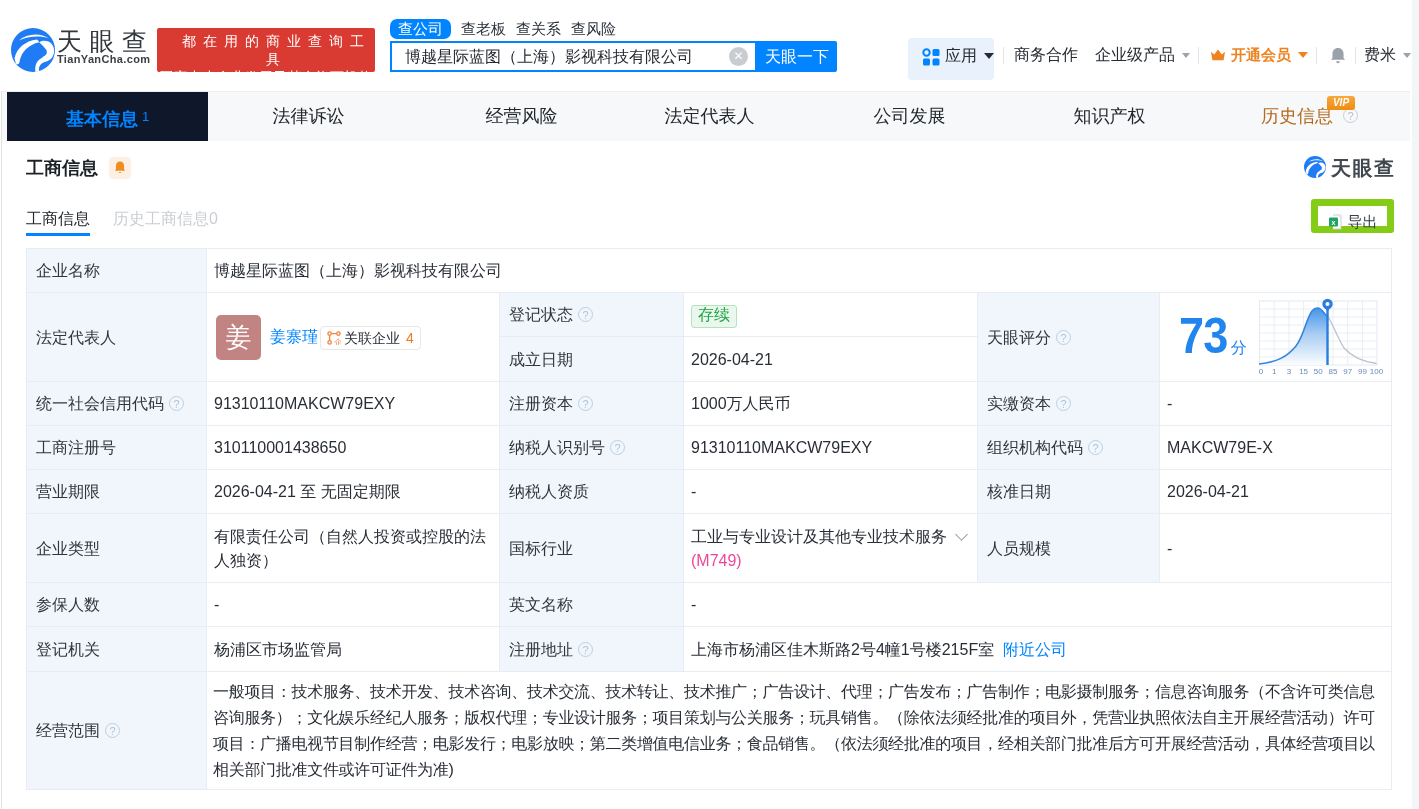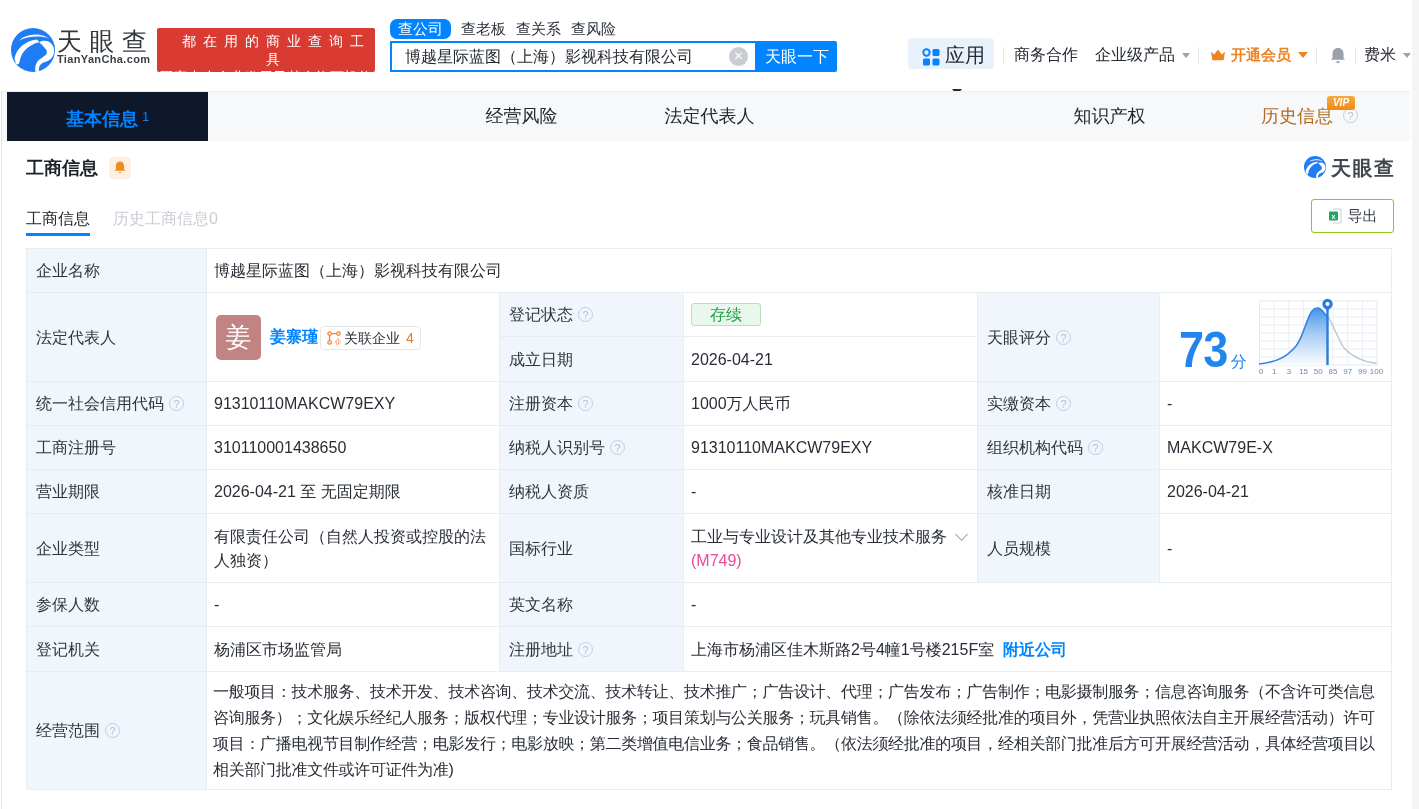--- a/index.html
+++ b/index.html
@@ -22,22 +22,22 @@
 #stabs span { display:inline-block; vertical-align:top; height:20px; line-height:20px;border-radius:7px; }
 #stabs span.act { background:#0084ff; color:#fff; padding:0 8px; }
 #stabs span.o { margin-left:10px; }
 #sinput { left:390px; top:41px; width:367px; height:31px; border:2px solid #0084ff; background:#fff;
   font-size:16px; color:#252a31; line-height:27px; padding-left:13px; }
 #sclear { left:729px; top:47px; width:19px; height:19px; border-radius:50%; background:#c9ccd1; color:#fff;
   font-size:12px; text-align:center; line-height:19px; }
 #sbtn { left:757px; top:41px; width:80px; height:31px; background:#0084ff; color:#fff; font-size:16px;
   text-align:center; line-height:31px; border-radius:0 2px 2px 0; }
 
-.appbtn { left:908px; top:38px; width:86px; height:31px; background:#e9f1fc; border-radius:4px;
-  font-size:20px; color:#272c33; line-height:35px; padding-left:37px; }
+.appbtn { left:908px; top:38px; width:86px; height:42px; background:#e9f1fc; border-radius:4px;
+  font-size:16px; color:#272c33; line-height:35px; padding-left:37px; }
 .appbtn svg { position:absolute; left:14px; top:10px; }
 .caret { display:inline-block; width:0; height:0; border-left:5px solid transparent;
   border-right:5px solid transparent; border-top:6px solid #272c33; margin-left:7px; vertical-align:2px; }
 .caret.grey { border-top-color:#9ca3ad; border-left-width:4px; border-right-width:4px; border-top-width:5px; }
 .caret.org { border-top-color:#ee8322; }
 .hsep { position:absolute; top:47px; width:1px; height:17px; background:#e3e5e8; }
 .hitem { position:absolute; top:45px; font-size:16px; color:#272c33; }
 #vip-item { color:#ee8322; font-weight:700; font-size:15px; }
 
 
@@ -51,43 +51,43 @@
 
 
 #sec-title { left:26px; top:156px; font-size:18px; font-weight:700; color:#1c2126; }
 #sec-bell { left:109px; top:157px; width:22px; height:22px; background:#fdf0e3; border-radius:4px; }
 #wm { left:1304px; top:156px; }
 #wm-txt { left:1331px; top:155px; font-size:20px; font-weight:700; color:#40474e; letter-spacing:1.5px; }
 
 #st1 { position:absolute; left:26px; top:209px; font-size:16px; color:#23272e; white-space:nowrap; }
 #st1 i { position:absolute; left:0; top:24px; width:64px; height:3px; background:#0084ff; }
 #st2 { position:absolute; left:113px; top:209px; font-size:16px; color:#c9cdd4; white-space:nowrap; }
-#exp { left:1311px; top:199px; width:83px; height:34px; border:1px solid #84cc16; border-radius:3px;
+#exp { left:1311px; top:199px; width:83px; height:34px; border:7px solid #84cc16; border-radius:3px;
   font-size:15px; color:#383f47; text-align:center; line-height:32px; }
 
 
 #tbl { position:absolute; left:26px; top:248px; border-collapse:collapse; table-layout:fixed; }
 #tbl td { border:1px solid #e8edf3; font-size:16px; color:#292e36; vertical-align:middle;
   padding:1px 8px 0 9px; line-height:24px; }
 #tbl td.lb { background:#f0f6fb; color:#30363f; }
 #tbl td.vl { padding-left:7px; }
 .qm { display:inline-block; width:15px; height:15px; border:1px solid #bdd0e0; border-radius:50%;
   color:#aec4d6; font-size:11px; line-height:14px; text-align:center; margin-left:5px; vertical-align:1px;
   font-weight:400; }
 .grey { color:#ec4899; }
-a.lnk { color:#0084ff; text-decoration:none;font-weight:bold; }
-.tag-g { display:inline-block; height:23px; line-height:21px; padding:0 18px; background:#e9f7ec;
-  border:1px solid #b4e2bd; border-radius:3px; color:#20a648; font-size:16px; }
+a.lnk { color:#0084ff; text-decoration:none; }
+.tag-g { display:inline-block; height:23px; line-height:21px; padding:0 6px; background:#e9f7ec;
+  border:1px solid #b4e2bd; border-radius:3px; color:#20a648; font-size:16px;font-family:Liberation Mono, monospace; }
 #avatar { display:inline-block; width:45px; height:45px; background:#c28383; border-radius:5px; color:#fff;
   font-size:26px; text-align:center; line-height:45px; vertical-align:middle; margin-left:2px; }
 .reltag { display:inline-block; height:24px; line-height:22px; border:1px solid #e7e7e7; border-radius:4px;
   padding:0 6px 0 6px; font-size:14px; color:#2a2f37; margin-left:2px; vertical-align:middle; }
 .reltag b { color:#ee7b22; font-weight:400; margin-left:6px; }
 #score-cell { position:relative; }
-#score-wrap { position:absolute; left:19px; top:32px; line-height:50px; white-space:nowrap; }
+#score-wrap { position:absolute; left:19px; top:18px; line-height:50px; white-space:nowrap; }
 #score73 { font-size:50px; color:#2086ee; font-weight:700; display:inline-block; transform:scaleX(0.9); transform-origin:0 100%; letter-spacing:-1px; }
 #score-fen { font-size:16px; color:#2086ee; margin-left:-2px; }
 .chev { display:inline-block; width:9px; height:9px; border-right:1.5px solid #979ca4;
   border-bottom:1.5px solid #979ca4; transform:rotate(45deg); margin-left:10px; vertical-align:3px; }
 
 
 #rstrip { left:1412px; top:0; width:7px; height:809px; background:#f4f5f6; }
 #lline { left:1px; top:91px; width:1px; height:718px; background:#e2e2e2; }
 </style>
 </head>
@@ -134,22 +134,24 @@
     <svg class="abs" style="left:1330px; top:47px" width="16" height="18" viewBox="0 0 17 19">
       <path d="M8.5,1 C4.9,1 2.6,3.8 2.6,7.2 L2.6,11.5 L1,13.5 L16,13.5 L14.4,11.5 L14.4,7.2 C14.4,3.8 12.1,1 8.5,1 Z" fill="#9aa1ab"></path>
       <path d="M6.5,15.2 a2,2 0 0 0 4,0 Z" fill="#9aa1ab"></path>
     </svg>
     <div class="hsep abs" style="left:1355px"></div>
     <div class="hitem abs" style="left:1364px">费米<span class="caret grey"></span></div>
   </div>
 
   <div id="ntabs">
     <div class="t act" style="left:6px">基本信息<sup>1</sup></div>
+    <div class="t" style="left:207px">法律诉讼</div>
     <div class="t" style="left:420px">经营风险</div>
     <div class="t" style="left:608px">法定代表人</div>
+    <div class="t" style="left:808px">公司发展</div>
     <div class="t" style="left:1008px">知识产权</div>
     <div class="t vip" style="left:1208px">历史信息
       <span style="position:absolute; left:118px; top:4px; width:28px; height:14px; background:linear-gradient(180deg,#f7a83d,#ef8c13); border-radius:3px 3px 3px 0; color:#fff; font-size:10px; font-weight:700; font-style:italic; line-height:14px; text-align:center;">VIP</span>
       <span class="qm" style="border-color:#c9ced6; color:#b9bfc9; vertical-align:2px">?</span>
     </div>
   </div>
 
   <div id="sec-title" class="abs">工商信息</div>
   <div id="sec-bell" class="abs">
     <svg width="12" height="14" viewBox="0 0 12 14" style="margin:4px 0 0 5px">

